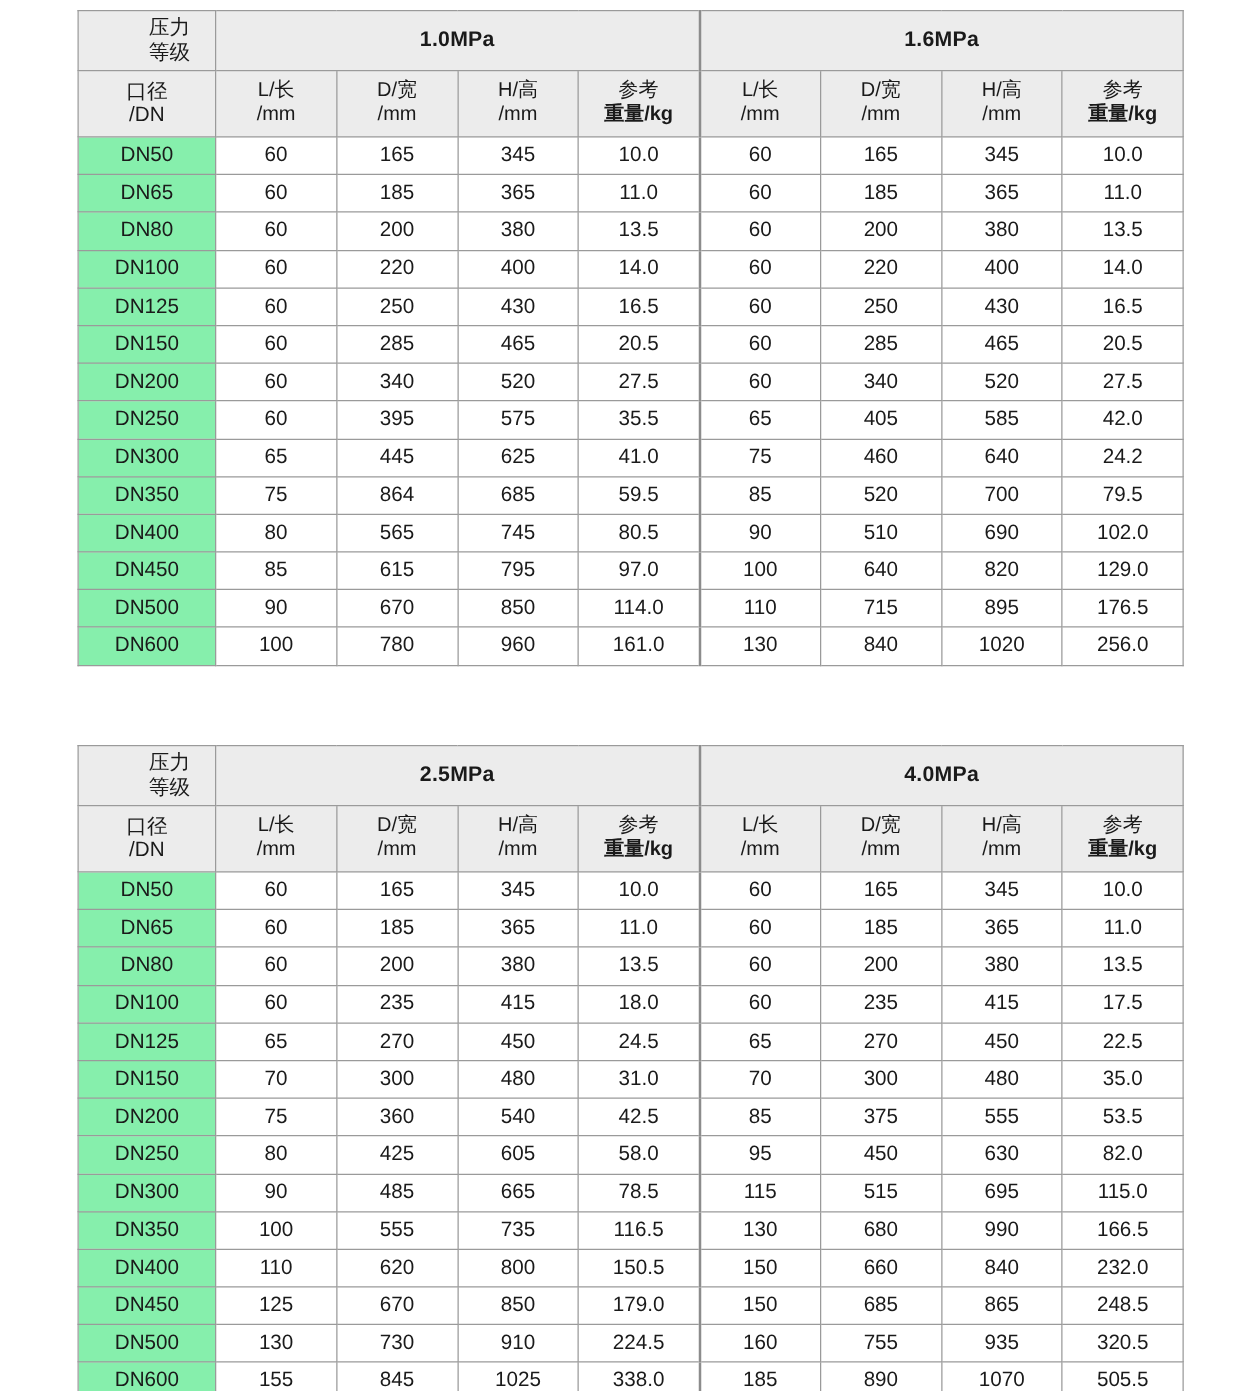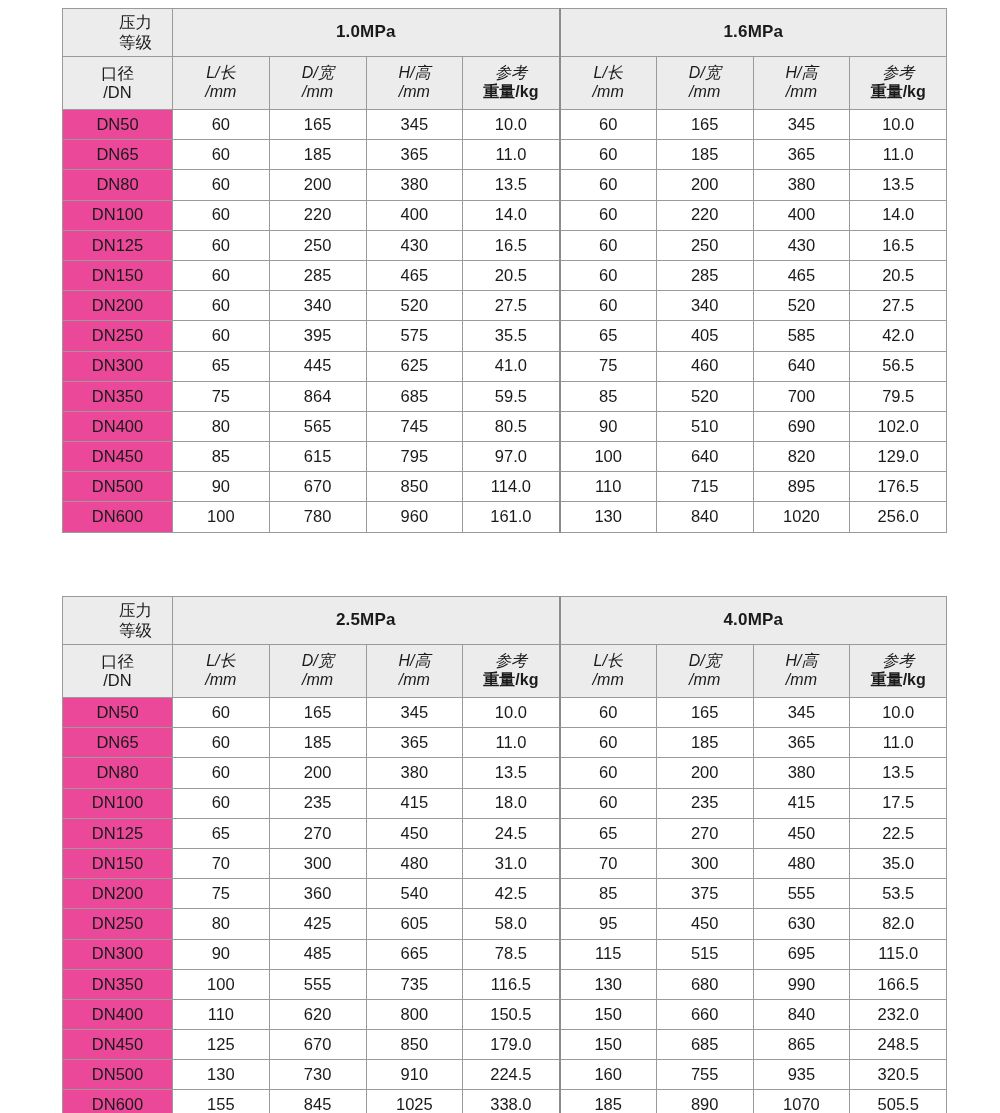--- a/index.html
+++ b/index.html
@@ -76,28 +76,28 @@
   th.metric {
     background: #ececec;
     font-weight: normal;
     font-size: 16px;
     height: 52px;
     padding: 2px 0;
   }
   th.metric.group-divider-left {
     border-left: 2px solid #8c8c8c;
   }
-  th.metric .ln { display: block; font-style: italic; }
+  th.metric .ln { display: block; }
   th.metric .ln-strong { display: block; font-weight: bold; }
 
   th.pressure-label .ln { display: block; padding-left: 36px; }
   th.dn-label .ln { display: block; }
 
   td.dn-cell {
-    background: #ec4899;
+    background: #86efac;
     font-size: 16.5px;
     height: 29.2px;
   }
   td.value-cell {
     background: #ffffff;
     font-size: 16.5px;
     height: 29.2px;
   }
   td.value-cell.group-divider-left {
     border-left: 2px solid #8c8c8c;
@@ -260,21 +260,21 @@
           </tr>
           <tr>
             <td class="dn-cell">DN300</td>
             <td class="value-cell">65</td>
             <td class="value-cell">445</td>
             <td class="value-cell">625</td>
             <td class="value-cell">41.0</td>
             <td class="value-cell group-divider-left">75</td>
             <td class="value-cell">460</td>
             <td class="value-cell">640</td>
-            <td class="value-cell">56.5</td>
+            <td class="value-cell">24.2</td>
           </tr>
           <tr>
             <td class="dn-cell">DN350</td>
             <td class="value-cell">75</td>
             <td class="value-cell">864</td>
             <td class="value-cell">685</td>
             <td class="value-cell">59.5</td>
             <td class="value-cell group-divider-left">85</td>
             <td class="value-cell">520</td>
             <td class="value-cell">700</td>

